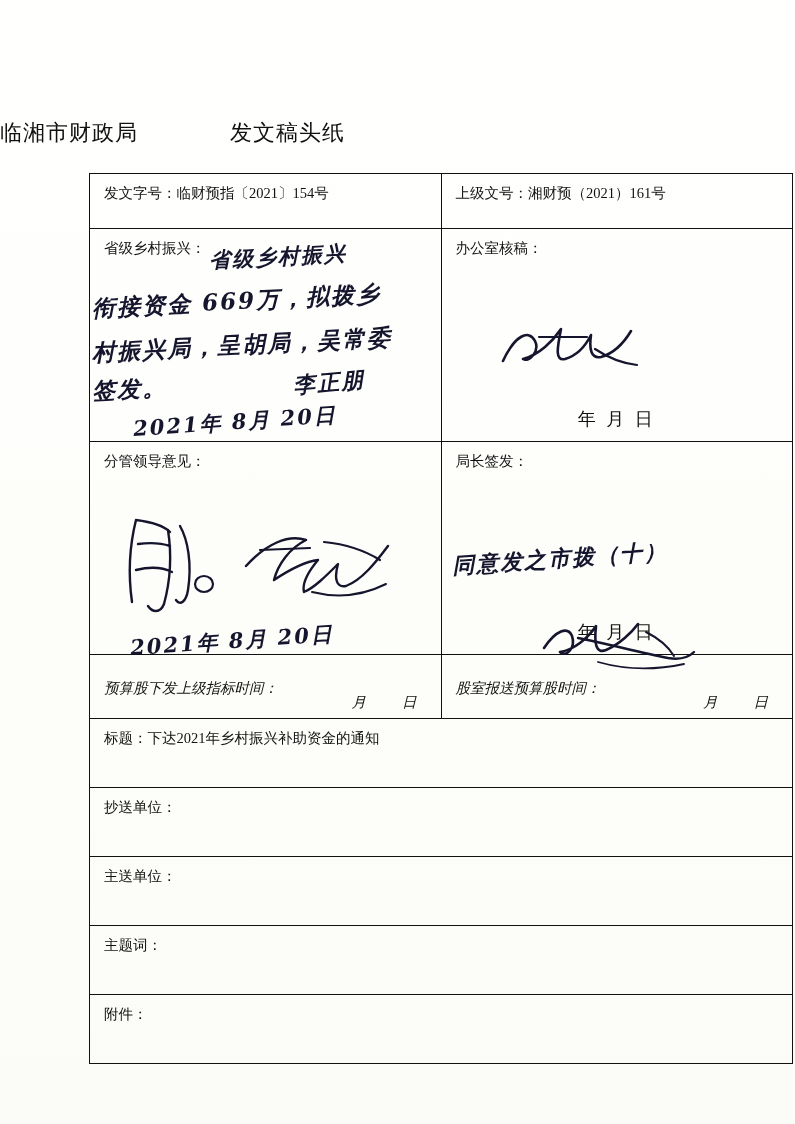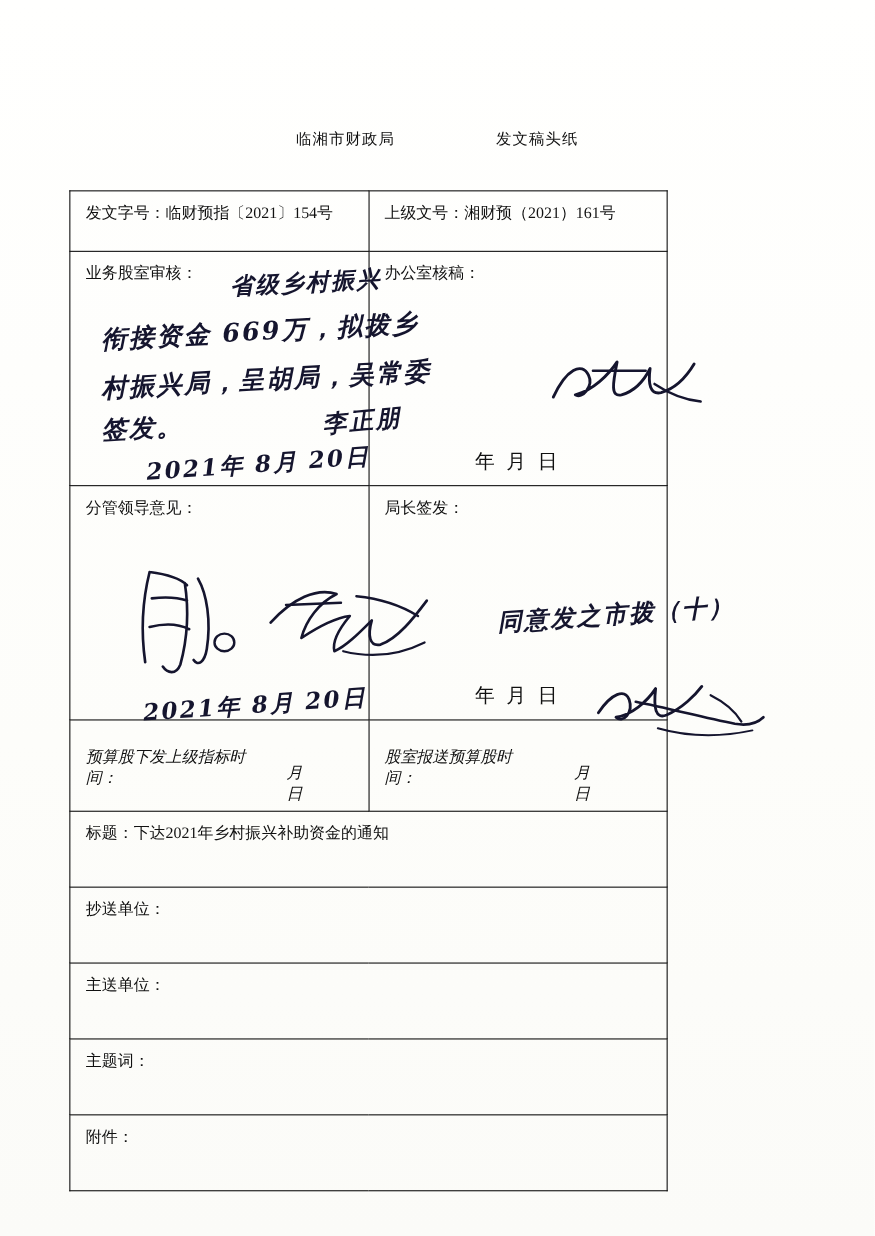--- a/index.html
+++ b/index.html
@@ -27,38 +27,38 @@
     inset: 0;
     background: linear-gradient(180deg, #fffffe 0%, #fdfdfa 60%, #fbfbf8 100%);
     pointer-events: none;
   }
 
   .header {
     position: absolute;
     top: 118px;
     left: 0;
     width: 795px;
-    text-align: center;
-    font-size: 14px;
+    text-align: left;
+    font-size: 22px;
     letter-spacing: 1px;
     white-space: nowrap;
   }
   .header .title-left {
     display: inline-block;
     margin-right: 92px;
   }
   .header .title-right {
     display: inline-block;
   }
 
   table.form {
     position: absolute;
     top: 173px;
-    left: 63px;
-    width: 544px;
+    left: 89px;
+    width: 704px;
     border-collapse: collapse;
     table-layout: fixed;
   }
   table.form td {
     border: 1px solid #111;
     vertical-align: top;
     padding: 10px 12px 6px 14px;
     font-size: 14.5px;
     position: relative;
   }
@@ -130,21 +130,21 @@
         <td>
           <span class="lbl">发文字号：</span><span class="lbl">临财预指〔2021〕154号</span>
         </td>
         <td>
           <span class="lbl">上级文号：</span><span class="lbl">湘财预（2021）161号</span>
         </td>
       </tr>
 
       <tr class="r-review">
         <td>
-          <span class="lbl">业务股室审核：</span>
+          <span class="lbl">省级乡村振兴：</span>
           
         </td>
         <td>
           <span class="lbl">办公室核稿：</span>
           <div class="cell-date-row">年    月    日</div>
         </td>
       </tr>
 
       <tr class="r-leader">
         <td>

